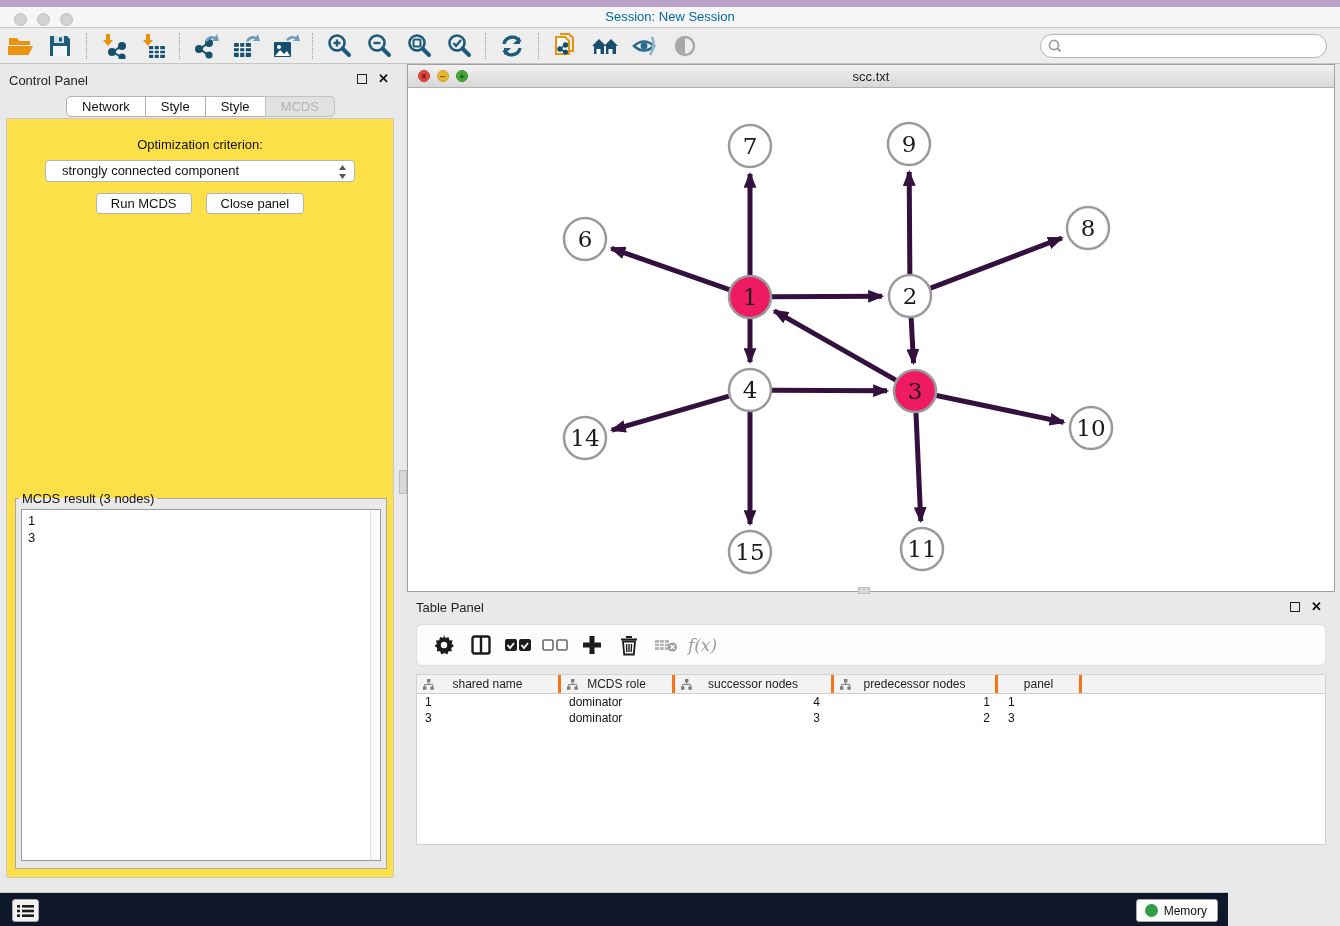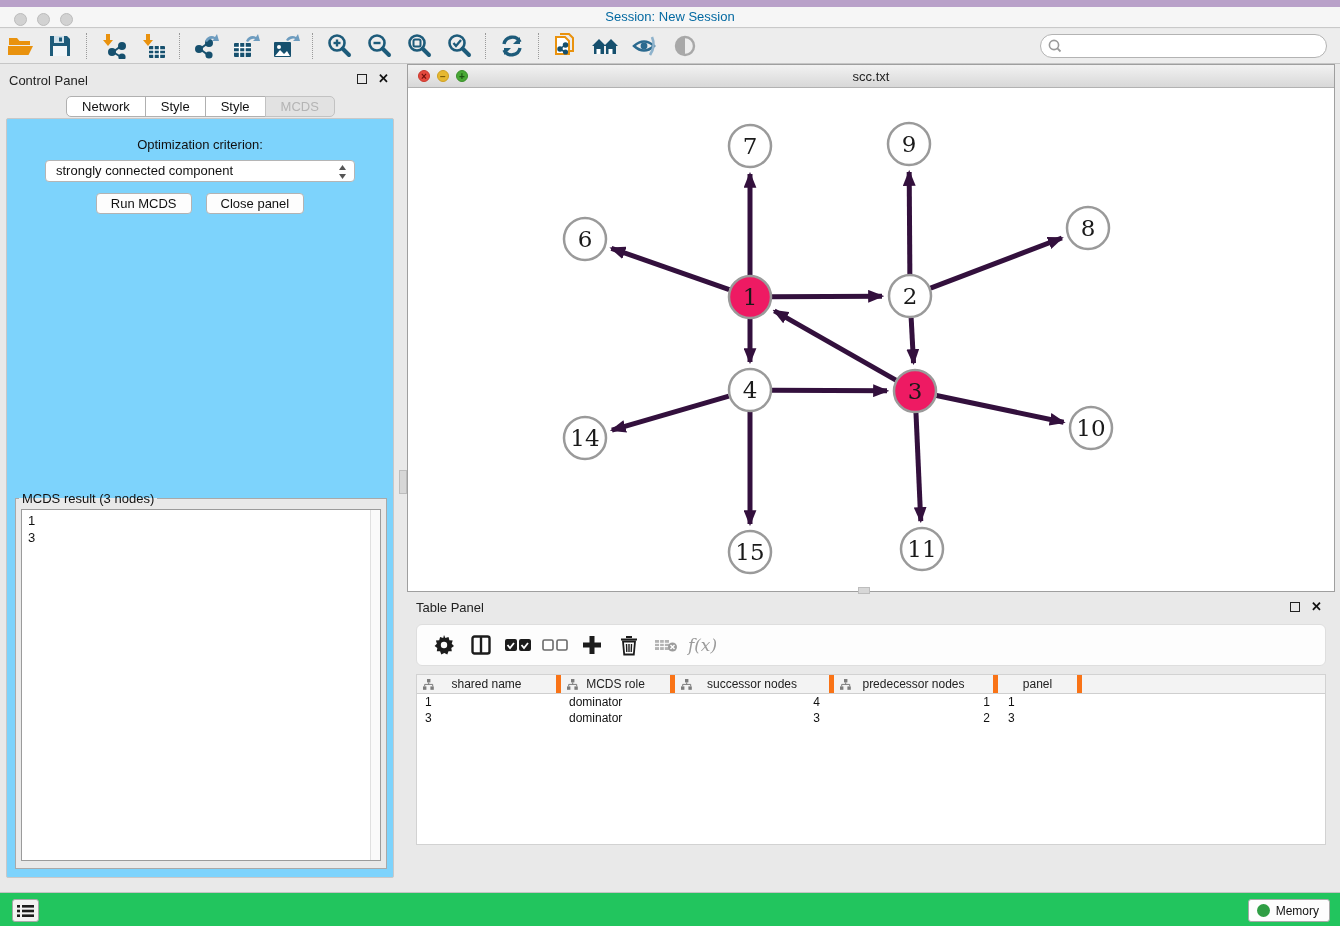--- a/index.html
+++ b/index.html
@@ -35,25 +35,25 @@
   .float-ico { position:absolute; width:10px; height:10px; border:1.6px solid #222; top:10px; }
   .close-ico { position:absolute; top:7px; font-size:13px; font-weight:bold; color:#111; }
   .tabs-row { position:absolute; left:0; width:100%; display:flex; justify-content:center; }
   .cp-tabs { top:32px; }
   .tab { height:21px; line-height:20px; padding:0 15px; font-size:13px; background:#fff;
     border:1px solid #b0b0b0; margin-left:-1px; color:#111; }
   .tab.first { border-radius:5px 0 0 5px; margin-left:0; }
   .tab.last { border-radius:0 5px 5px 0; }
   .tab.selected { background:#e2e2e2; color:#b4b4b4; border-color:#c2c2c2; }
   .cp-body { position:absolute; left:6px; top:54px; width:388px; height:760px;
-    background:#7dd3fc; border:1px solid #c8c8c8; border-radius:2px; }
+    background:#fde047; border:1px solid #c8c8c8; border-radius:2px; }
   .opt-label { position:absolute; left:0; top:18px; width:100%; text-align:center; font-size:13px; }
   .dropdown { position:absolute; left:38px; top:41px; width:310px; height:22px; background:#fff;
     border:1px solid #b5b5b5; border-radius:4px; font-size:13px; line-height:20px;
-    padding-left:10px; color:#111; }
+    padding-left:16px; color:#111; }
   .dd-stepper { position:absolute; right:7px; top:3px; }
   .btn-row { position:absolute; left:0; top:74px; width:100%; display:flex; justify-content:center; gap:14px; }
   .push-btn { height:21px; line-height:19px; padding:0 14px; font-size:13px; background:#fdfdfd;
     border:1px solid #b3b3b3; border-radius:4px; color:#111;
     font-family:"Liberation Sans",sans-serif; }
   .result-group { position:absolute; left:8px; top:372px; width:372px; height:378px;
     border:1px solid #a9a9a9; background:#e9e9e9; }
   .result-group legend { font-size:13px; margin-left:3px; padding:0 3px; color:#111; }
   .result-text { position:absolute; left:5px; top:3px; width:360px; height:352px; background:#fff;
     border:1px solid #9b9b9b; font-size:13px; line-height:17px; padding:2px 6px;
@@ -78,34 +78,34 @@
   .net-canvas { position:absolute; left:0; top:23px; width:926px; height:503px; background:#fff; }
   
   .table-panel { position:absolute; left:406px; top:596px; width:930px; height:294px; }
   .tp-toolbar { position:absolute; left:10px; top:28px; width:910px; height:42px;
     background:#fdfdfd; border:1px solid #dedede; border-radius:6px;
     display:flex; align-items:center; padding-left:8px; }
   .tp-ico { width:37px; height:30px; display:flex; align-items:center; justify-content:center; flex:none; }
   .tbl { position:absolute; left:10px; top:78px; width:910px; height:171px; background:#fff;
     border:1px solid #d2d2d2; overflow:hidden; }
   .tbl-header { display:flex; height:19px; background:#f3f3f3; border-bottom:1px solid #cfcfcf; }
-  .th { position:relative; flex:none; border-right:5px solid #f97316; display:flex;
+  .th { position:relative; flex:none; border-right:3px solid #f97316; display:flex;
     align-items:center; justify-content:center; font-size:12px; color:#222; }
   .th .tree { position:absolute; left:6px; top:4px; }
   .tbl-row { display:flex; height:16px; font-size:12px; align-items:center; }
   .td { flex:none; overflow:hidden; white-space:nowrap; }
   .c0 { width:144px; padding-left:8px; }
   .c1 { width:114px; padding-left:8px; }
   .c2 { width:159px; text-align:right; padding-right:14px; }
   .c3 { width:164px; text-align:right; padding-right:8px; }
   .c4 { width:84px;  padding-left:10px; }
   .tp-tabs { bottom:5px; top:auto; }
   
-  .status-bar { position:absolute; left:0; top:892px; width:1340px; height:34px;
-    background:#22c55e; border-top:1px solid #c4c4c4; }
+  .status-bar { position:absolute; left:0; top:892px; width:1228px; height:34px;
+    background:#0f172a; border-top:1px solid #c4c4c4; }
   .list-btn { position:absolute; left:12px; top:6px; width:27px; height:23px; background:#f2f2f2;
     border:1px solid #a8a8a8; border-radius:3px; display:flex; align-items:center; justify-content:center; }
   .memory-btn { position:absolute; right:10px; top:6px; height:23px; background:#fdfdfd;
     border:1px solid #a8a8a8; border-radius:3px; display:flex; align-items:center;
     padding:0 10px 0 8px; gap:6px; font-size:12px; }
   .mem-dot { width:13px; height:13px; border-radius:50%; background:#2f9e44; }
   svg { display:block; }
 </style>
 </head>
 <body>

